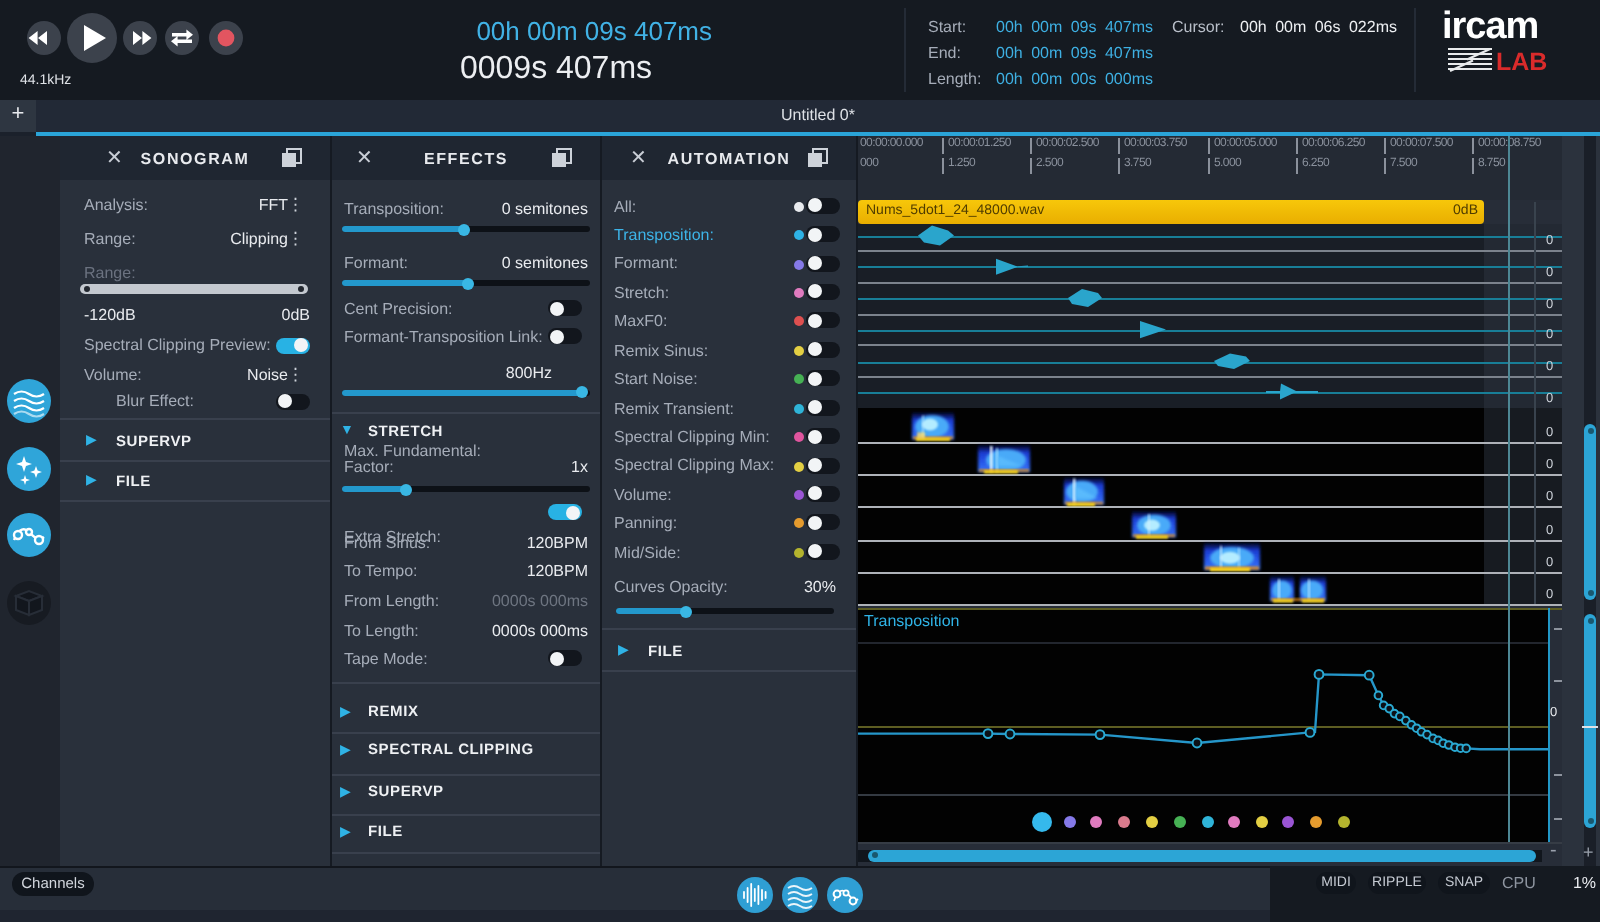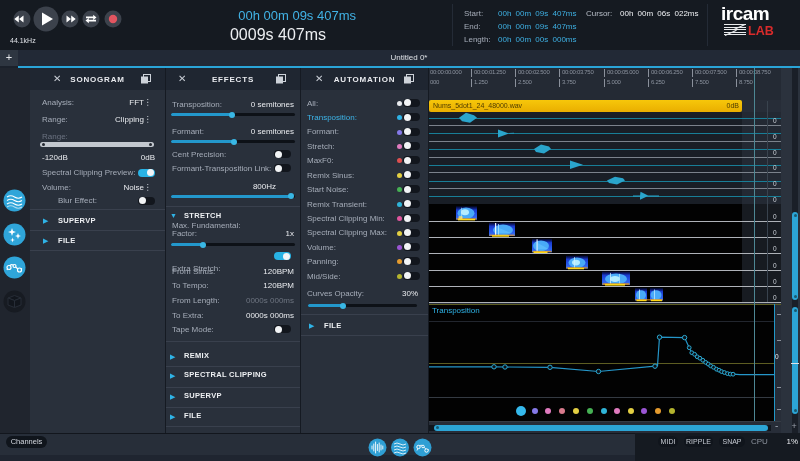--- a/index.html
+++ b/index.html
@@ -217,21 +217,21 @@
     <div class="abs lbl" style="left:6px;top:196px;">Extra Stretch:</div>
     <div class="tgl on" style="right:9px;top:184px;">
         <div class="kn"></div>
       </div>
     <div class="abs lbl" style="left:6px;top:198.5px;">From Sinus:</div>
       <div class="abs val" style="right:6px;top:198.5px;">120BPM</div>
     <div class="abs lbl" style="left:6px;top:213px;">To Tempo:</div>
       <div class="abs val" style="right:6px;top:213px;">120BPM</div>
     <div class="abs lbl" style="left:6px;top:228px;">From Length:</div>
       <div class="abs" style="right:6px;top:228px;color:#6e7581;font-size:8px;">0000s 000ms</div>
-    <div class="abs lbl" style="left:6px;top:242.5px;">To Extra:</div>
+    <div class="abs lbl" style="left:6px;top:242.5px;">To Length:</div>
       <div class="abs val" style="right:6px;top:242.5px;">0000s 000ms</div>
     <div class="abs lbl" style="left:6px;top:257px;">Tape Mode:</div>
     <div class="tgl" style="right:9px;top:257px;">
         <div class="kn"></div>
       </div>
     <div class="divh" style="top:272.7px;"></div>
     <div class="abs" style="left:4px;top:284.5px;">
         <span class="tri">▶</span>
       </div>
       <div class="abs sect" style="left:18px;top:282.5px;">REMIX</div>

